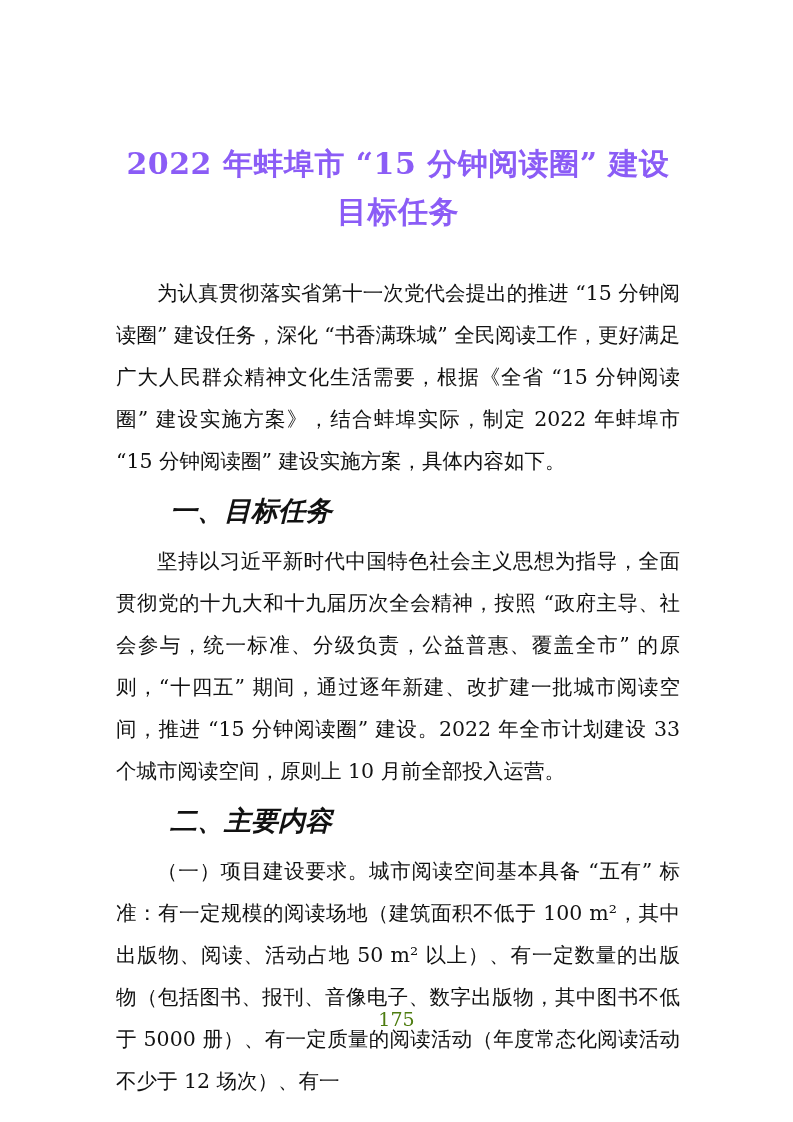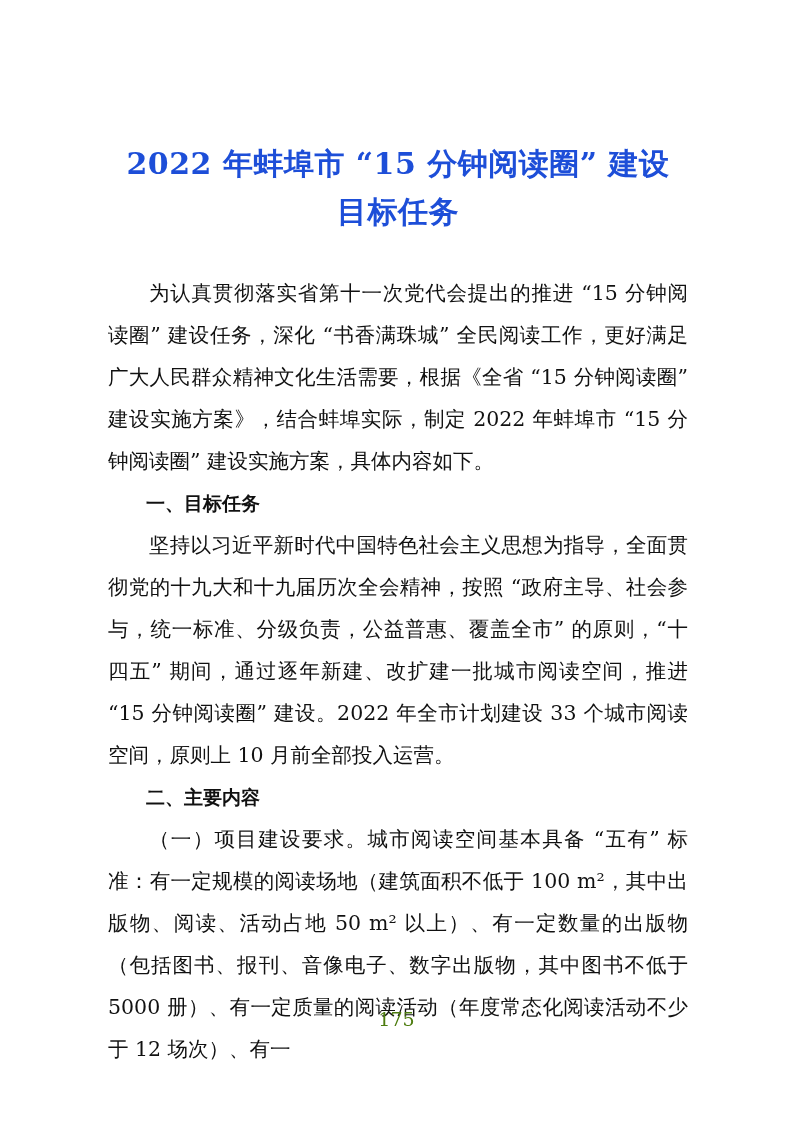--- a/index.html
+++ b/index.html
@@ -29,44 +29,45 @@
     top: 140px;
     width: 580px;
   }
   .doc-title {
     text-align: center;
     font-weight: bold;
     font-size: 30px;
     line-height: 48px;
     letter-spacing: 0.5px;
     margin: 0 0 0 0;
-    color: #1d4ed8;
+    color: #8b5cf6;
   }
   .doc-title .line2 {
     display: block;
   }
   .body-block {
     margin-top: 36px;
   }
   p {
-    margin: 0;
+    margin: 8px;
     font-size: 20.5px;
     line-height: 42px;
     text-align: justify;
     text-justify: inter-ideograph;
     color: #111111;
   }
   p.indent {
     text-indent: 2em;
   }
   .heading {
     font-weight: bold;
     text-indent: 2em;
-    font-size: 19px;
+    font-size: 27px;
     line-height: 42px;
+    font-style: italic;
   }
   .subheading-run {
     font-weight: normal;
   }
   .page-number {
     position: absolute;
     left: 0;
     top: 1008px;
     width: 793px;
     text-align: center;

